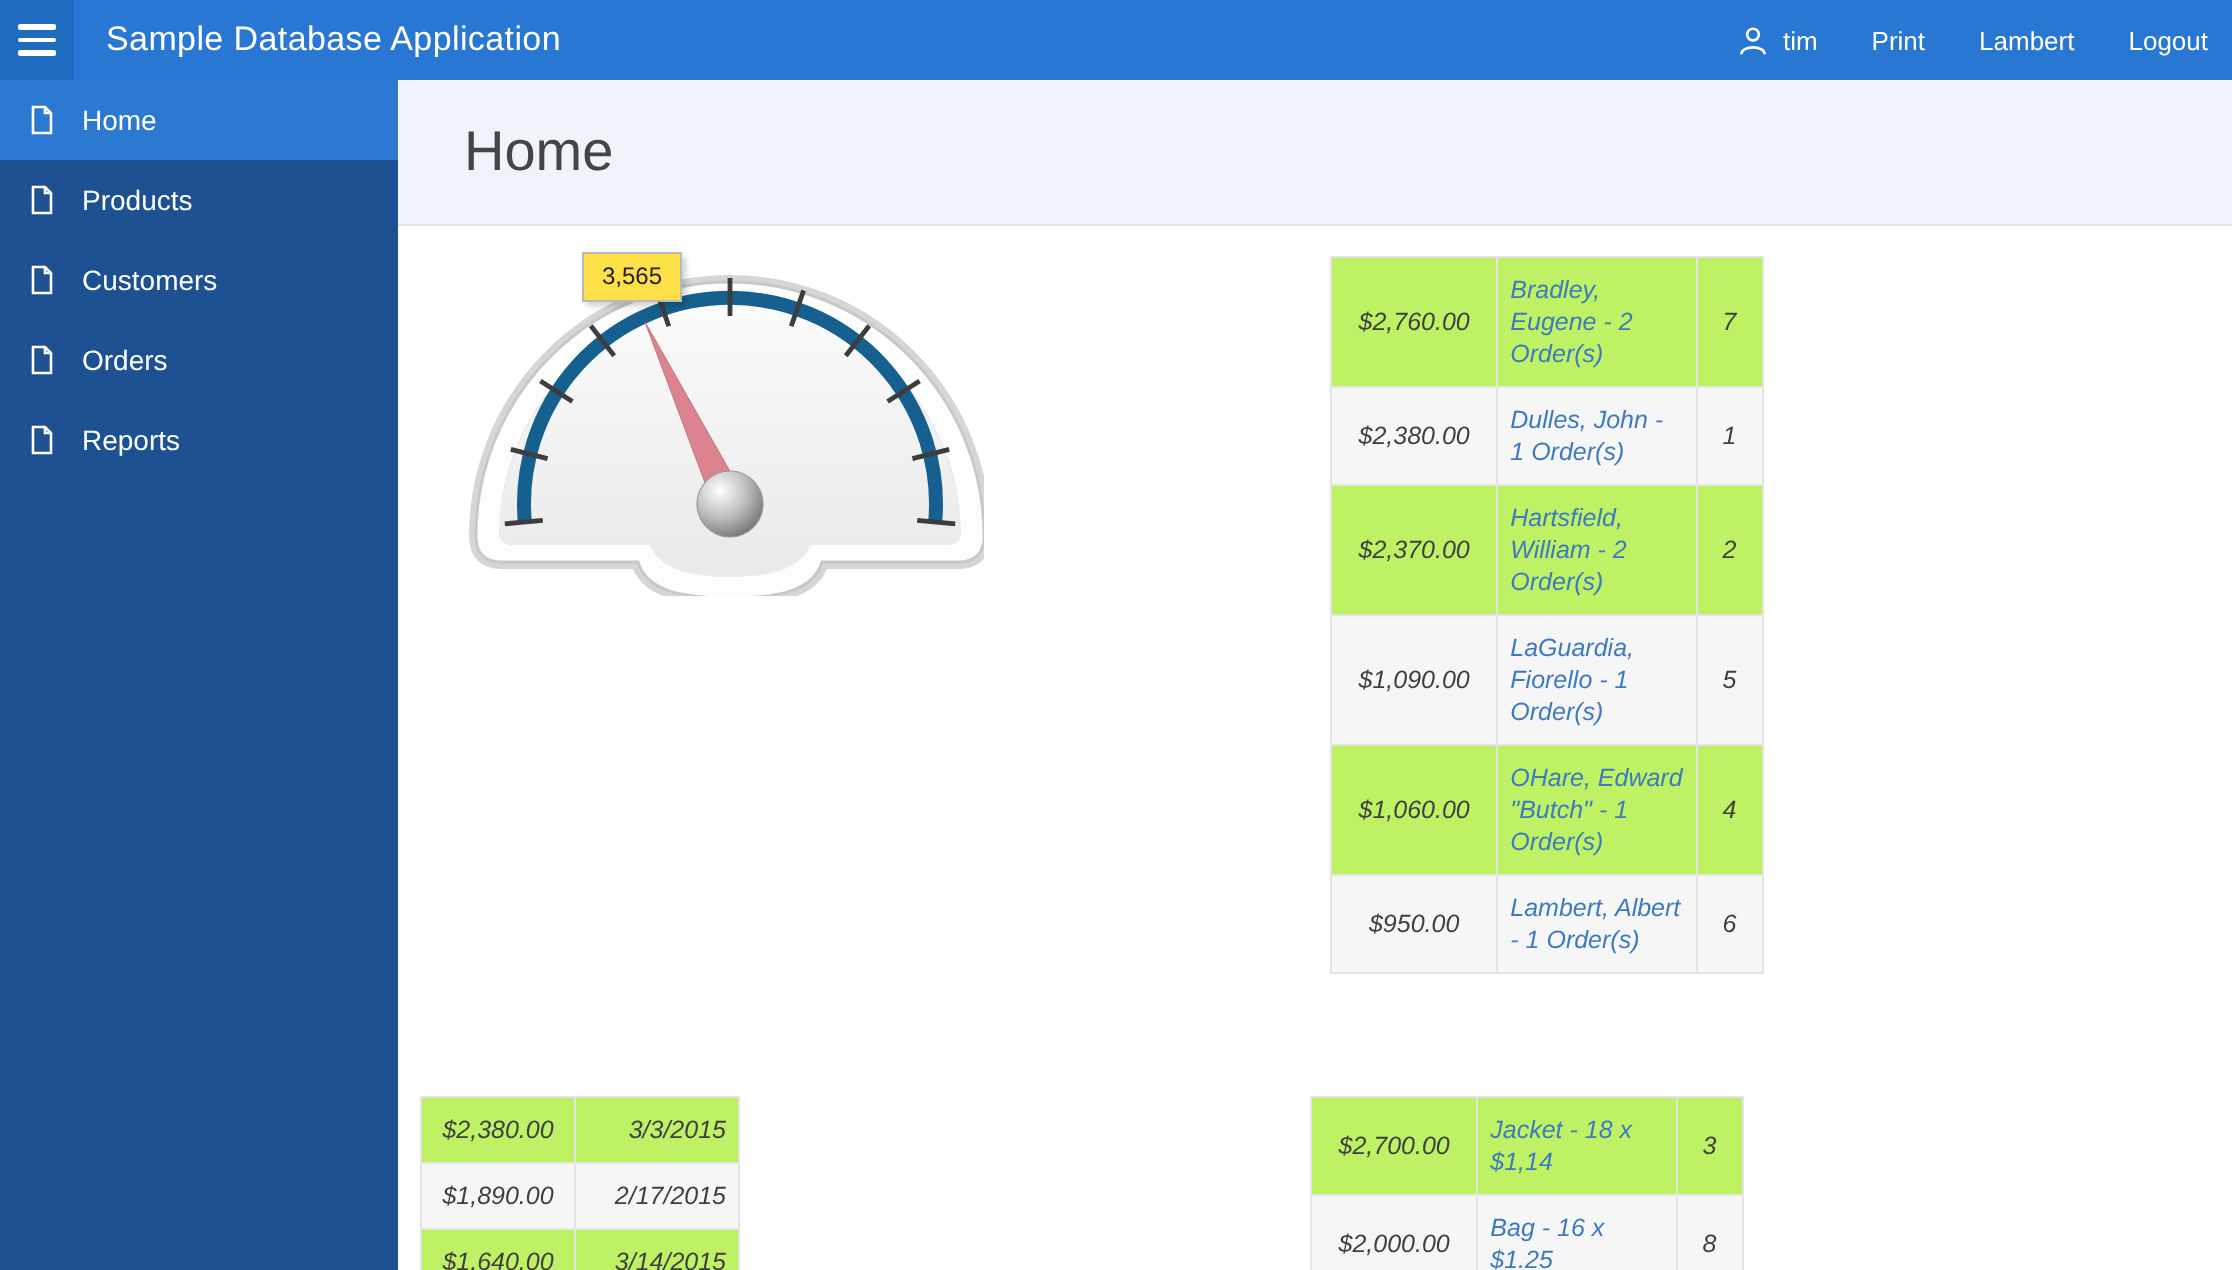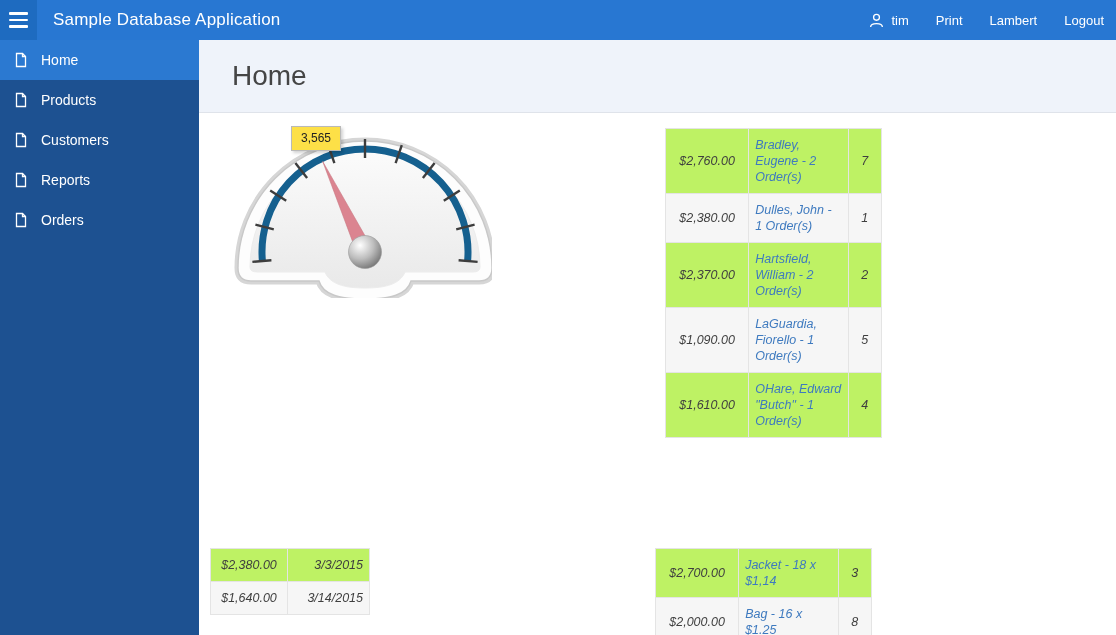--- a/index.html
+++ b/index.html
@@ -101,28 +101,28 @@
         <path d="M3.5 1.5 H9.5 L12.5 4.5 V14.5 H3.5 Z" fill="none" stroke="#fff" stroke-width="1.3"></path>
         <path d="M9.5 1.5 V4.5 H12.5" fill="none" stroke="#fff" stroke-width="1.3"></path>
       </svg>
       <span>Customers</span>
     </div>
     <div class="nav-item">
       <svg width="16" height="16" viewBox="0 0 16 16">
         <path d="M3.5 1.5 H9.5 L12.5 4.5 V14.5 H3.5 Z" fill="none" stroke="#fff" stroke-width="1.3"></path>
         <path d="M9.5 1.5 V4.5 H12.5" fill="none" stroke="#fff" stroke-width="1.3"></path>
       </svg>
+      <span>Orders</span>
+    </div>
+    <div class="nav-item">
+      <svg width="16" height="16" viewBox="0 0 16 16">
+        <path d="M3.5 1.5 H9.5 L12.5 4.5 V14.5 H3.5 Z" fill="none" stroke="#fff" stroke-width="1.3"></path>
+        <path d="M9.5 1.5 V4.5 H12.5" fill="none" stroke="#fff" stroke-width="1.3"></path>
+      </svg>
       <span>Reports</span>
-    </div>
-    <div class="nav-item">
-      <svg width="16" height="16" viewBox="0 0 16 16">
-        <path d="M3.5 1.5 H9.5 L12.5 4.5 V14.5 H3.5 Z" fill="none" stroke="#fff" stroke-width="1.3"></path>
-        <path d="M9.5 1.5 V4.5 H12.5" fill="none" stroke="#fff" stroke-width="1.3"></path>
-      </svg>
-      <span>Orders</span>
     </div>
   </div>
 
   <div class="content-col">
     <div class="page-band">
       <h1 class="page-title">Home</h1>
     </div>
 
     <div class="main-area">
 
@@ -185,32 +185,41 @@
             <td class="amount">$2,370.00</td>
             <td class="link-cell"><a class="cell-link">Hartsfield, William - 2 Order(s)</a></td>
             <td class="count">2</td>
           </tr>
           <tr>
             <td class="amount">$1,090.00</td>
             <td class="link-cell"><a class="cell-link">LaGuardia, Fiorello - 1 Order(s)</a></td>
             <td class="count">5</td>
           </tr>
           <tr>
-            <td class="amount">$1,610.00</td>
+            <td class="amount">$1,060.00</td>
             <td class="link-cell"><a class="cell-link">OHare, Edward "Butch" - 1 Order(s)</a></td>
             <td class="count">4</td>
           </tr>
+          <tr>
+            <td class="amount">$950.00</td>
+            <td class="link-cell"><a class="cell-link">Lambert, Albert - 1 Order(s)</a></td>
+            <td class="count">6</td>
+          </tr>
         </tbody>
       </table>
 
       <table class="data-table orders-table">
         <tbody>
           <tr>
             <td class="amount">$2,380.00</td>
             <td class="date">3/3/2015</td>
+          </tr>
+          <tr>
+            <td class="amount">$1,890.00</td>
+            <td class="date">2/17/2015</td>
           </tr>
           <tr>
             <td class="amount">$1,640.00</td>
             <td class="date">3/14/2015</td>
           </tr>
         </tbody>
       </table>
 
       <table class="data-table products-table">
         <tbody>

